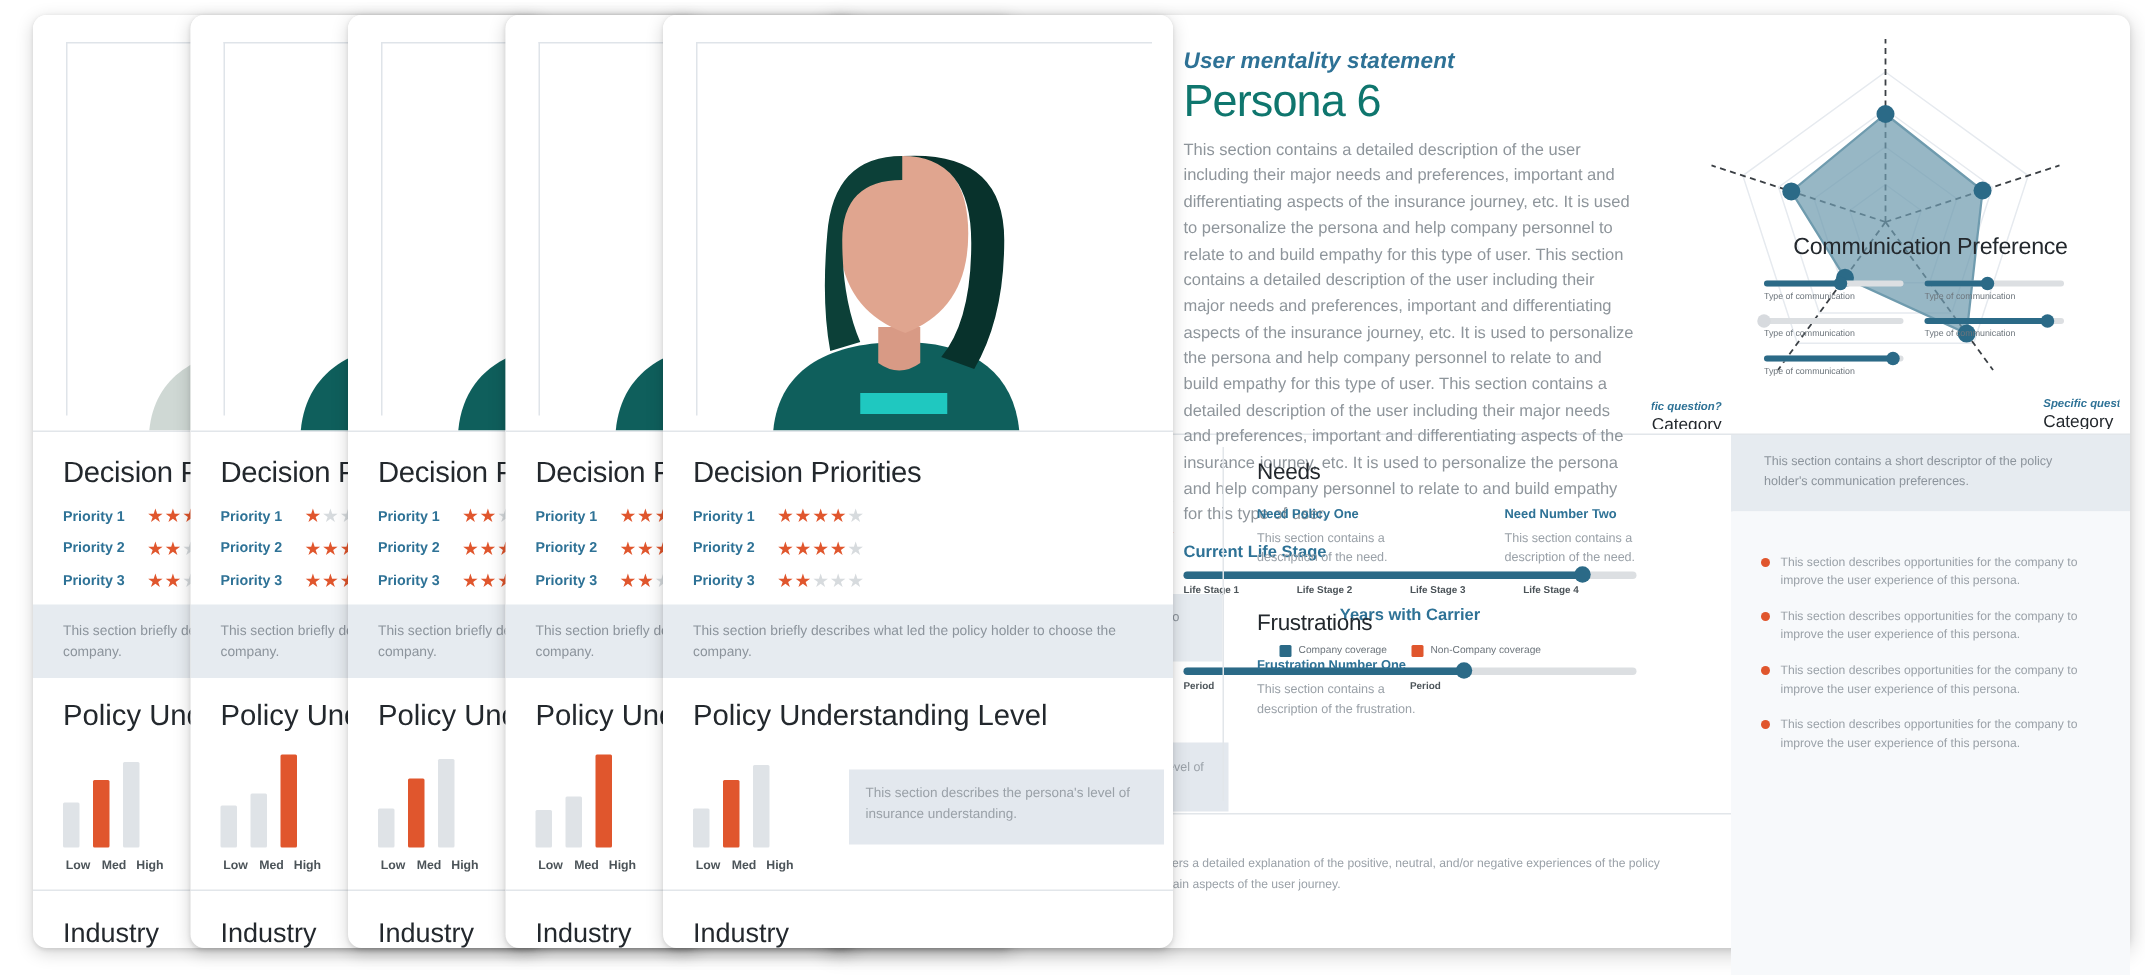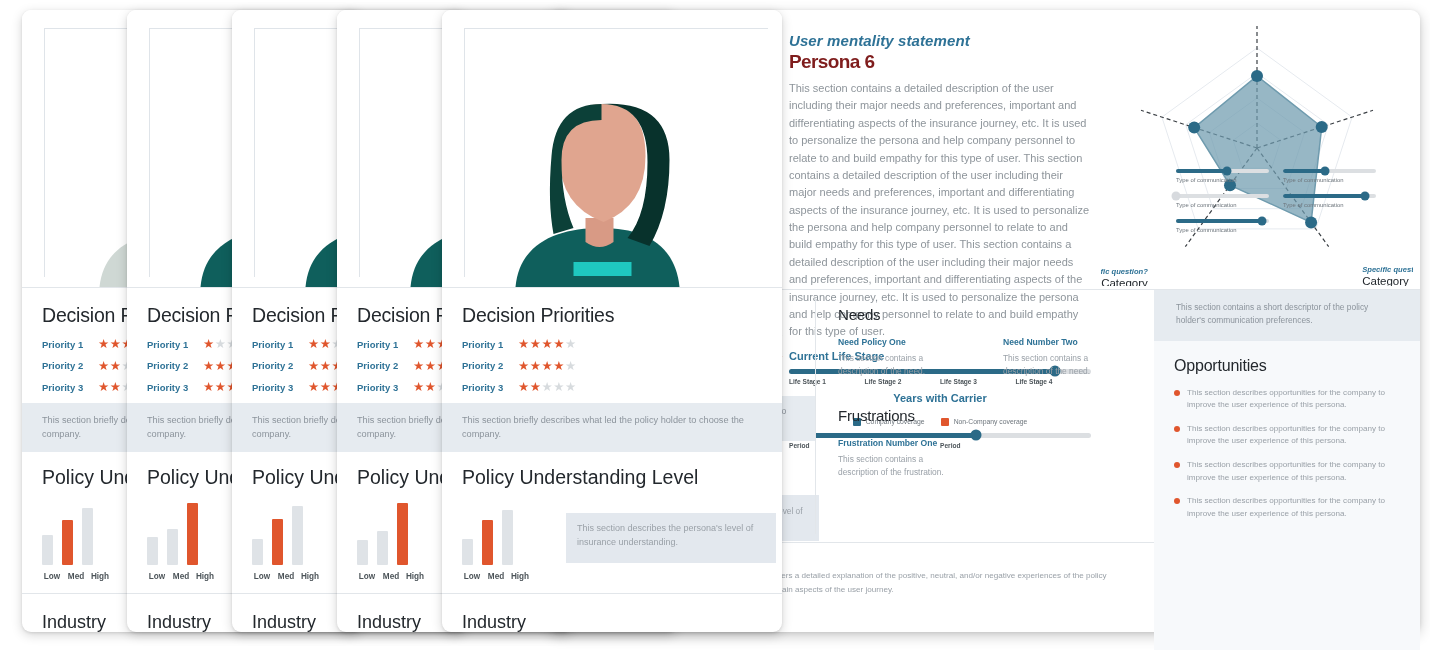--- a/index.html
+++ b/index.html
@@ -69,21 +69,21 @@
     box-shadow: 0 4px 14px rgba(0,0,0,.20), 0 1px 4px rgba(0,0,0,.10);
     overflow: hidden;
   }
   .mc-top { position: relative; height: 280px; border-bottom: 1px solid #e2e6ea; }
 
   .mc-photo { position: absolute; left: 14px; top: 18px; width: 218px; height: 250px; border-left: 1px solid #dfe4e9; border-top: 1px solid #dfe4e9; }
   .mc-photo svg { position: absolute; left: 14px; bottom: 0; }
 
   .mc-intro { position: absolute; left: 240px; top: 22px; width: 302px; }
   .kicker { font-size: 15px; font-style: italic; color: #2e7296; font-weight: bold; letter-spacing: .1px; }
-  .persona-name { font-size: 19px; color: #7f1d1d; font-weight: bold; letter-spacing: -.6px; margin-top: 2px; }
+  .persona-name { font-size: 30px; color: #0f766e; font-weight: normal; letter-spacing: -.6px; margin-top: 2px; }
   .para { font-size: 11px; color: #8e959b; line-height: 1.58; margin-top: 7px; }
 
   .sec-title { font-size: 11px; font-weight: bold; color: #2e7296; margin-top: 9px; }
   .slider-track { position: relative; height: 5px; background: #dcdfe2; border-radius: 3px; margin-top: 7px; }
   .slider-fill { position: absolute; left: 0; top: 0; height: 5px; background: #2b6a87; border-radius: 3px; }
   .slider-knob { position: absolute; top: 50%; width: 11px; height: 11px; border-radius: 50%; background: #2b6a87; transform: translate(-50%,-50%); }
   .tick-row { display: flex; margin-top: 4px; }
   .tick { font-size: 6.6px; color: #4c5459; font-weight: bold; }
 
   .legend-row { display: flex; gap: 16px; align-items: center; }
@@ -584,20 +584,21 @@
         </svg>
       </div>
       <div class="ind-text">This section offers a detailed explanation of the positive, neutral, and/or negative experiences of the policy holder with certain aspects of the user journey.</div>
     </div>
   </div>
 
   <div id="right-panel">
     <div class="rp-top">
       <div style="height:132px"></div>
       <div class="rp-comm">
+        <div class="rp-h2">Communication Preference</div>
         <div class="comm-grid" id="comm-grid">
             <div class="comm-item">
               <div class="comm-track">
                 <div class="comm-fill" style="width:55%"></div>
                 <div class="comm-knob" style="left:55%"></div>
               </div>
               <div class="comm-label">Type of communication</div>
             </div>
             <div class="comm-item">
               <div class="comm-track">
@@ -624,21 +625,20 @@
                 <div class="comm-fill" style="width:93%"></div>
                 <div class="comm-knob" style="left:93%"></div>
               </div>
               <div class="comm-label">Type of communication</div>
             </div>
           </div>
       </div>
     </div>
     <div class="rp-note">This section contains a short descriptor of the policy holder's communication preferences.</div>
     <div class="rp-opps">
-      <div class="opp-h2">Opportunities</div>
       <div class="opp-list" id="opp-list">
           <div class="opp-item">
             <span class="opp-dot"></span>
             <span class="opp-text">This section describes opportunities for the company to improve the user experience of this persona.</span>
           </div>
           <div class="opp-item">
             <span class="opp-dot"></span>
             <span class="opp-text">This section describes opportunities for the company to improve the user experience of this persona.</span>
           </div>
           <div class="opp-item">

